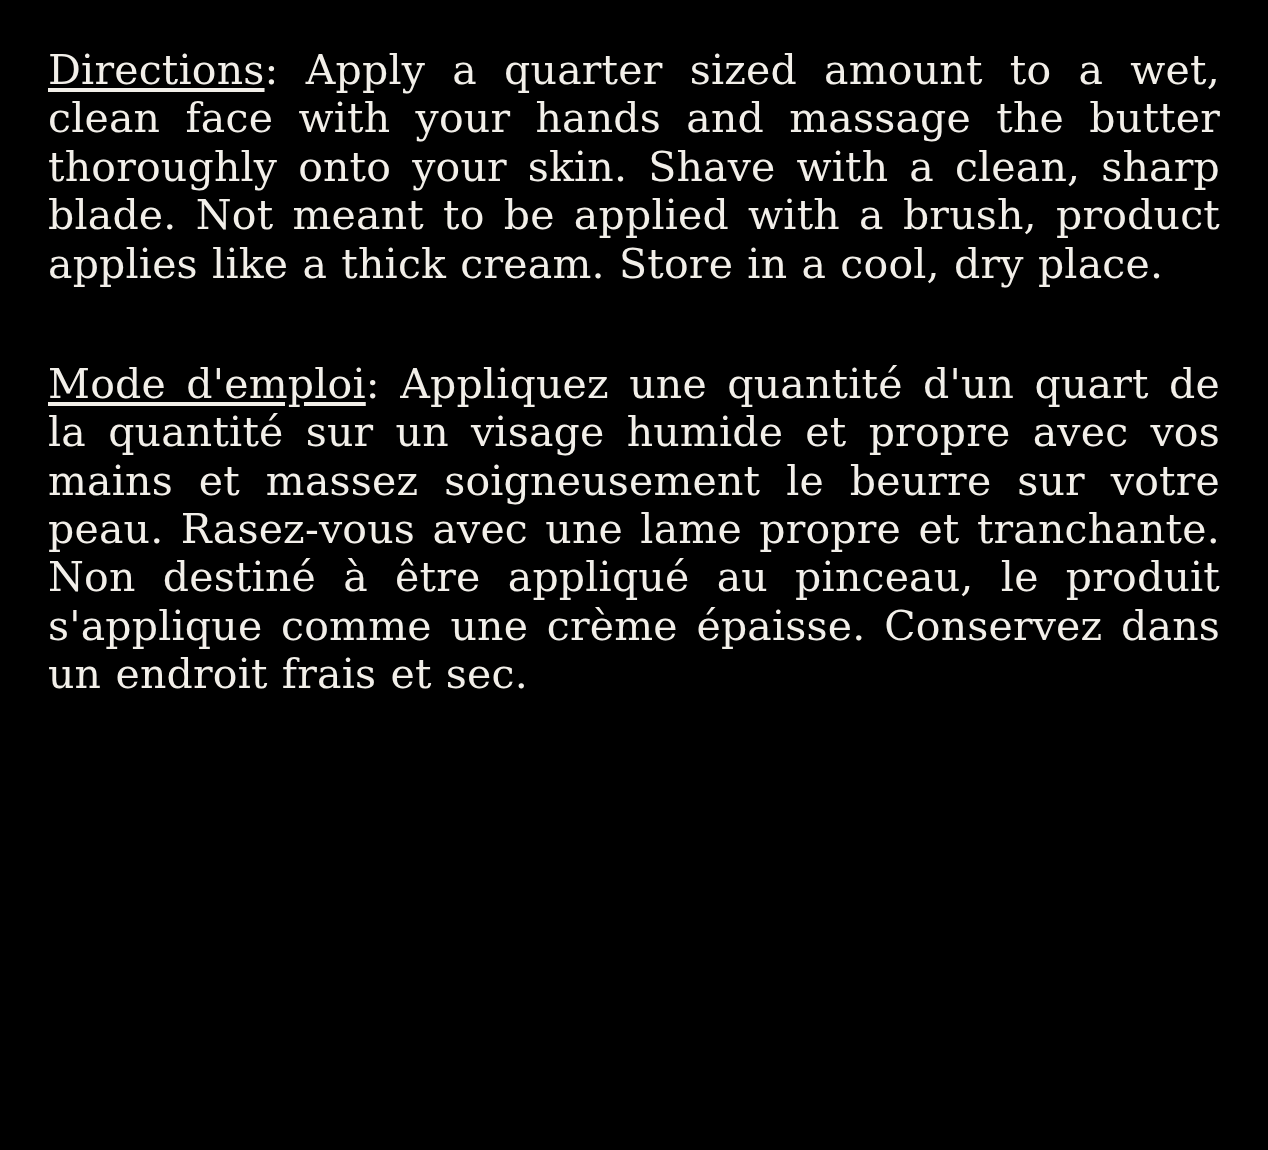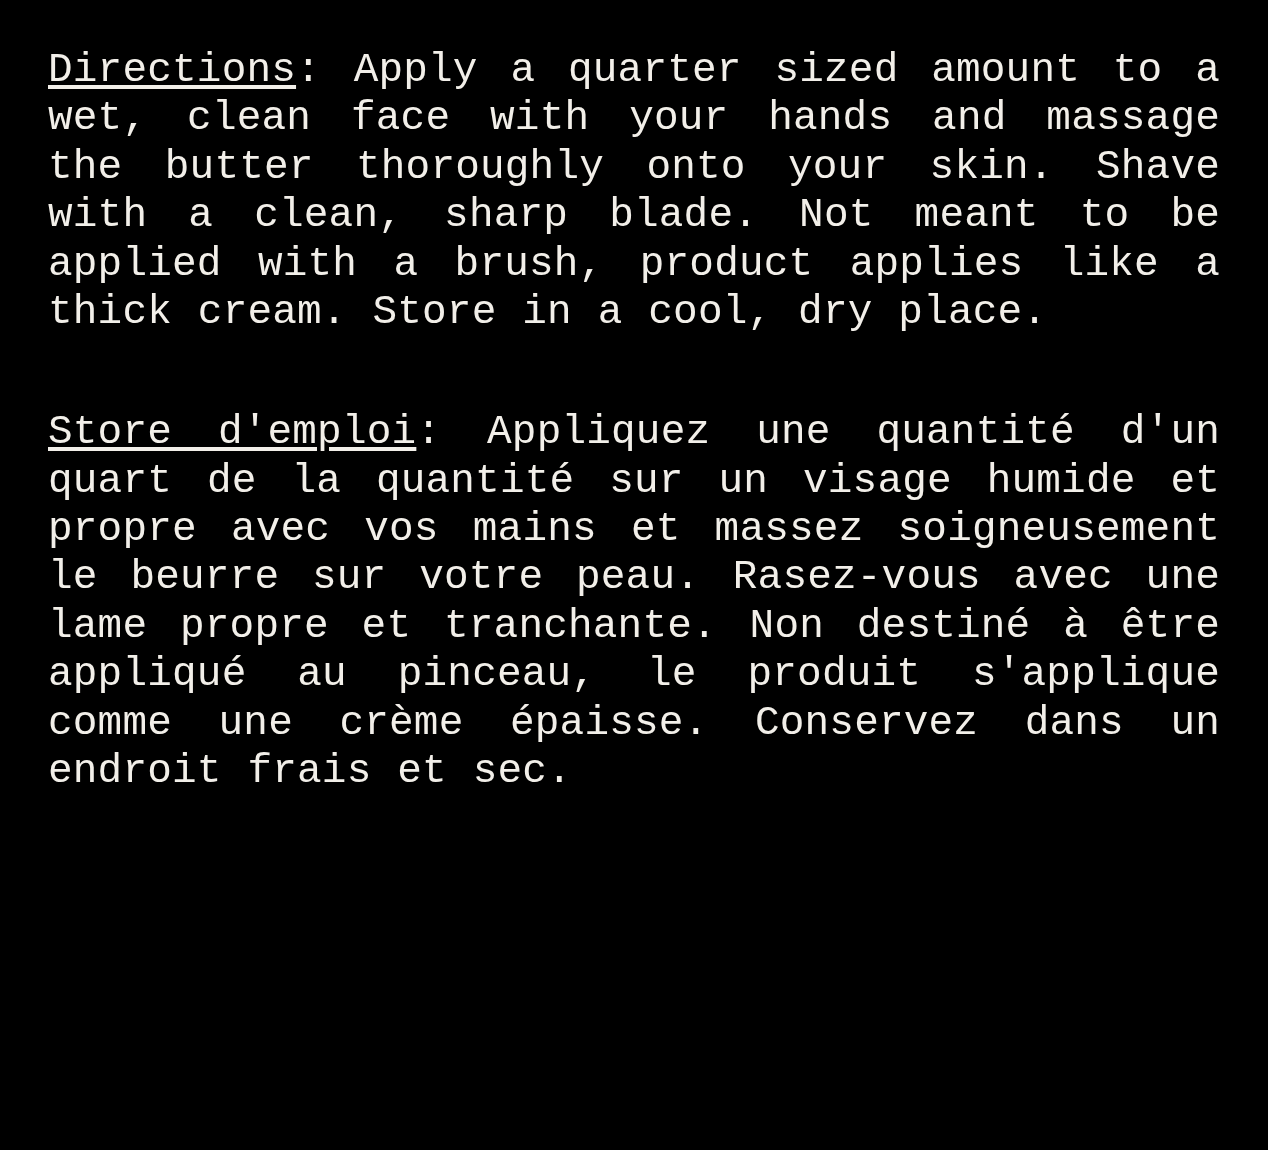--- a/index.html
+++ b/index.html
@@ -21,21 +21,20 @@
     box-sizing: border-box;
     padding: 40px 48px 0 48px;
   }
   .block {
     text-align: justify;
     font-size: 41px;
     line-height: 1.18;
     letter-spacing: 0.2px;
     word-spacing: 1px;
     font-weight: 400;
-    font-family: Liberation Mono, monospace;
   }
   .block.first {
     margin-top: 6px;
   }
   .block.second {
     margin-top: 72px;
   }
   .block .lead {
     text-decoration: underline;
     text-underline-offset: 4px;
@@ -47,16 +46,16 @@
 </head>
 <body>
 
 <div class="page">
 
   <div class="block first">
     <p><span class="lead">Directions</span><span>:</span><span> Apply a quarter sized amount to a wet, clean face with your hands and massage the butter thoroughly onto your skin. Shave with a clean, sharp blade. Not meant to be applied with a brush, product applies like a thick cream. Store in a cool, dry place.</span></p>
   </div>
 
   <div class="block second">
-    <p><span class="lead">Store d'emploi</span><span>:</span><span> Appliquez une quantité d'un quart de la quantité sur un visage humide et propre avec vos mains et massez soigneusement le beurre sur votre peau. Rasez-vous avec une lame propre et tranchante. Non destiné à être appliqué au pinceau, le produit s'applique comme une crème épaisse. Conservez dans un endroit frais et sec.</span></p>
+    <p><span class="lead">Mode d'emploi</span><span>:</span><span> Appliquez une quantité d'un quart de la quantité sur un visage humide et propre avec vos mains et massez soigneusement le beurre sur votre peau. Rasez-vous avec une lame propre et tranchante. Non destiné à être appliqué au pinceau, le produit s'applique comme une crème épaisse. Conservez dans un endroit frais et sec.</span></p>
   </div>
 
 </div>
 
 </body></html>

